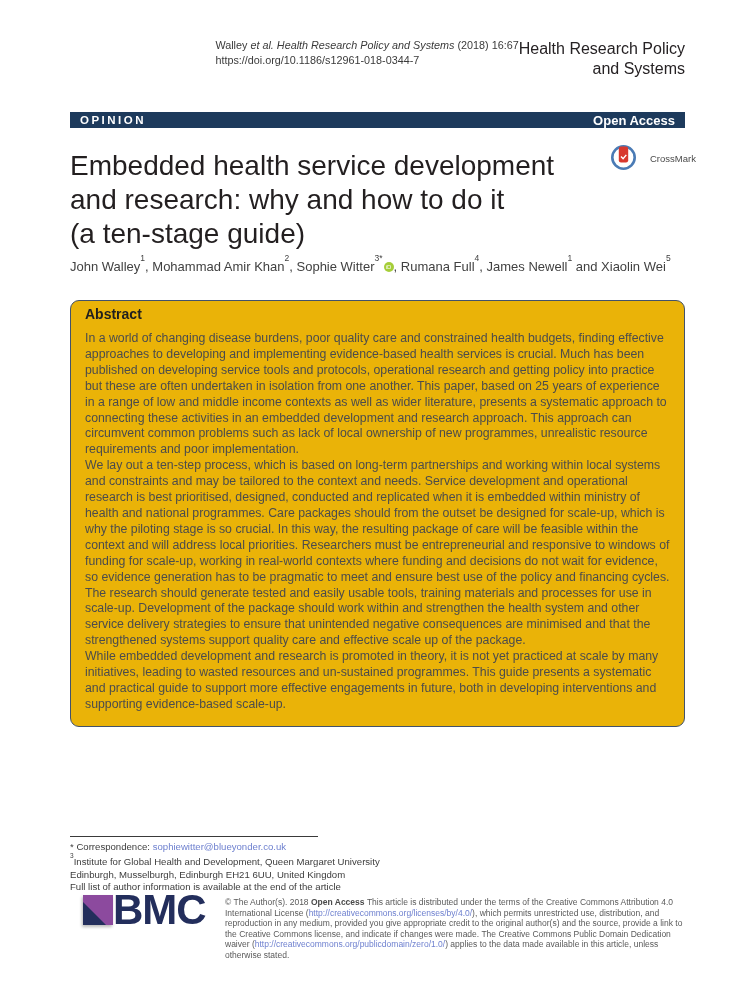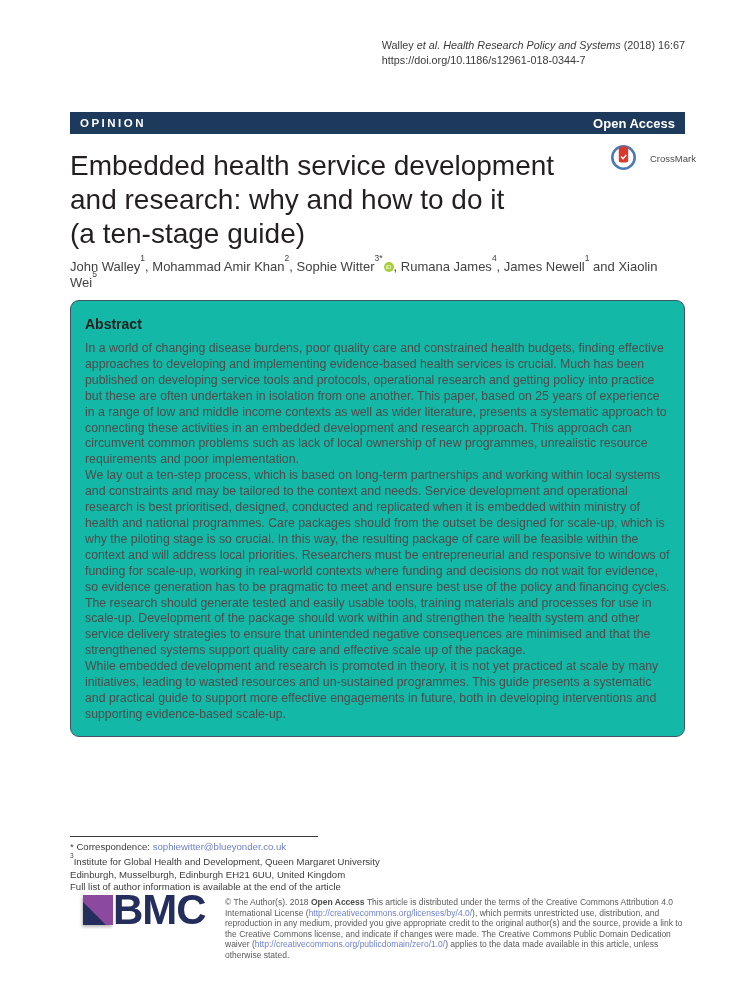--- a/index.html
+++ b/index.html
@@ -8,40 +8,40 @@
   .page { position:relative; width:753px; height:1000px; background:#fff; overflow:hidden; }
 
   
   .top-header { position:absolute; top:38px; left:70px; width:615px; display:flex; justify-content:flex-end; }
   .citation-line { font-size:10.8px; line-height:15px; color:#3a3a3a; }
   .citation-line em { font-style:italic; }
   .doi { font-size:10.8px; line-height:15px; color:#3a3a3a; }
   .journal-name { text-align:right; font-size:16px; line-height:19.5px; color:#262224; margin-top:1px; }
 
   
-  .type-bar { position:absolute; top:112px; left:70px; width:615px; height:22px; background:#1d3a5c;
+  .type-bar { position:absolute; top:112px; left:70px; width:615px; height:16px; background:#1d3a5c;
               display:flex; justify-content:space-between; align-items:center; padding:0 10px; }
   .type-label { color:#fff; font-size:11.5px; font-weight:bold; letter-spacing:2.5px; }
   .access-label { color:#fff; font-size:13px; font-weight:bold; }
 
   
   .crossmark { position:absolute; top:142px; left:610px; display:flex; align-items:center; gap:13px; }
   .crossmark-label { font-size:9.5px; color:#4a4a4a; }
 
   
   .title { position:absolute; top:149px; left:70px; width:560px; font-size:28px; line-height:34px;
            font-weight:400; color:#231f20; }
   .authors { position:absolute; top:258px; left:70px; width:615px; font-size:13px; color:#414141; }
   .authors sup { font-size:8.5px; position:relative; top:-5px; }
   .orcid-dot { display:inline-block; width:10px; height:10px; border-radius:50%; background:#a6ce39;
                color:#fff; font-size:6px; line-height:10px; text-align:center; vertical-align:2px; margin-left:1px; }
 
   
   .abstract-box { position:absolute; top:300px; left:70px; width:615px; border:1.6px solid #42526b;
-                  border-radius:9px; padding:15px 14px 13px 14px; background:#14b8a6; }
+                  border-radius:9px; padding:5px 14px 13px 14px; background:#eab308; }
   .abstract-heading { font-size:14px; font-weight:bold; color:#1f1f1f; margin-bottom:9px; }
   .abstract-text p { font-size:12.3px; line-height:15.9px; color:#4c4c4c; margin:0; }
   .keywords { margin-top:12px !important; }
   .keywords b { color:#2a2a2a; }
 
   
   .footnote-rule { position:absolute; top:836px; left:70px; width:248px; border-top:1px solid #3a3a3a; }
   .footnotes { position:absolute; top:841px; left:70px; width:348px; font-size:9.6px; line-height:12.4px; color:#3d3d3d; }
   .footnotes sup { font-size:6.5px; position:relative; top:-3px; }
   .email-link { color:#6e80cf; text-decoration:none; }
@@ -57,20 +57,24 @@
 </head>
 <body>
 
 <div class="page">
 
   <div class="top-header">
     <div>
       <div class="citation-line"><span>Walley </span><em>et al. Health Research Policy and Systems</em><span> (2018) 16:67</span></div>
       <div class="doi">https://doi.org/10.1186/s12961-018-0344-7</div>
     </div>
+    <div class="journal-name">
+      <div>Health Research Policy</div>
+      <div>and Systems</div>
+    </div>
   </div>
 
   <div class="type-bar">
     <span class="type-label">OPINION</span>
     <span class="access-label">Open Access</span>
   </div>
 
   <div class="crossmark">
     <span>
       <svg width="27" height="29" viewBox="0 0 27 29">
@@ -81,21 +85,21 @@
     </span>
     <span class="crossmark-label">CrossMark</span>
   </div>
 
   <h1 class="title">
     <span>Embedded health service development</span><br>
     <span>and research: why and how to do it</span><br>
     <span>(a ten-stage guide)</span>
   </h1>
 
-  <div class="authors" id="authors-line"><span>John Walley</span><sup>1</sup><span>, </span><span>Mohammad Amir Khan</span><sup>2</sup><span>, </span><span>Sophie Witter</span><sup>3*</sup><span class="orcid-dot">iD</span><span>, </span><span>Rumana James</span><sup>4</sup><span>, </span><span>James Newell</span><sup>1</sup><span> and </span><span>Xiaolin Wei</span><sup>5</sup></div>
+  <div class="authors" id="authors-line"><span>John Walley</span><sup>1</sup><span>, </span><span>Mohammad Amir Khan</span><sup>2</sup><span>, </span><span>Sophie Witter</span><sup>3*</sup><span class="orcid-dot">iD</span><span>, </span><span>Rumana Full</span><sup>4</sup><span>, </span><span>James Newell</span><sup>1</sup><span> and </span><span>Xiaolin Wei</span><sup>5</sup></div>
 
   <div class="abstract-box">
     <div class="abstract-heading">Abstract</div>
     <div class="abstract-text" id="abstract-paras">
         <p>In a world of changing disease burdens, poor quality care and constrained health budgets, finding effective approaches to developing and implementing evidence-based health services is crucial. Much has been published on developing service tools and protocols, operational research and getting policy into practice but these are often undertaken in isolation from one another. This paper, based on 25 years of experience in a range of low and middle income contexts as well as wider literature, presents a systematic approach to connecting these activities in an embedded development and research approach. This approach can circumvent common problems such as lack of local ownership of new programmes, unrealistic resource requirements and poor implementation.</p>
         <p>We lay out a ten-step process, which is based on long-term partnerships and working within local systems and constraints and may be tailored to the context and needs. Service development and operational research is best prioritised, designed, conducted and replicated when it is embedded within ministry of health and national programmes. Care packages should from the outset be designed for scale-up, which is why the piloting stage is so crucial. In this way, the resulting package of care will be feasible within the context and will address local priorities. Researchers must be entrepreneurial and responsive to windows of funding for scale-up, working in real-world contexts where funding and decisions do not wait for evidence, so evidence generation has to be pragmatic to meet and ensure best use of the policy and financing cycles. The research should generate tested and easily usable tools, training materials and processes for use in scale-up. Development of the package should work within and strengthen the health system and other service delivery strategies to ensure that unintended negative consequences are minimised and that the strengthened systems support quality care and effective scale up of the package.</p>
         <p>While embedded development and research is promoted in theory, it is not yet practiced at scale by many initiatives, leading to wasted resources and un-sustained programmes. This guide presents a systematic and practical guide to support more effective engagements in future, both in developing interventions and supporting evidence-based scale-up.</p>
       </div>
   </div>
 

